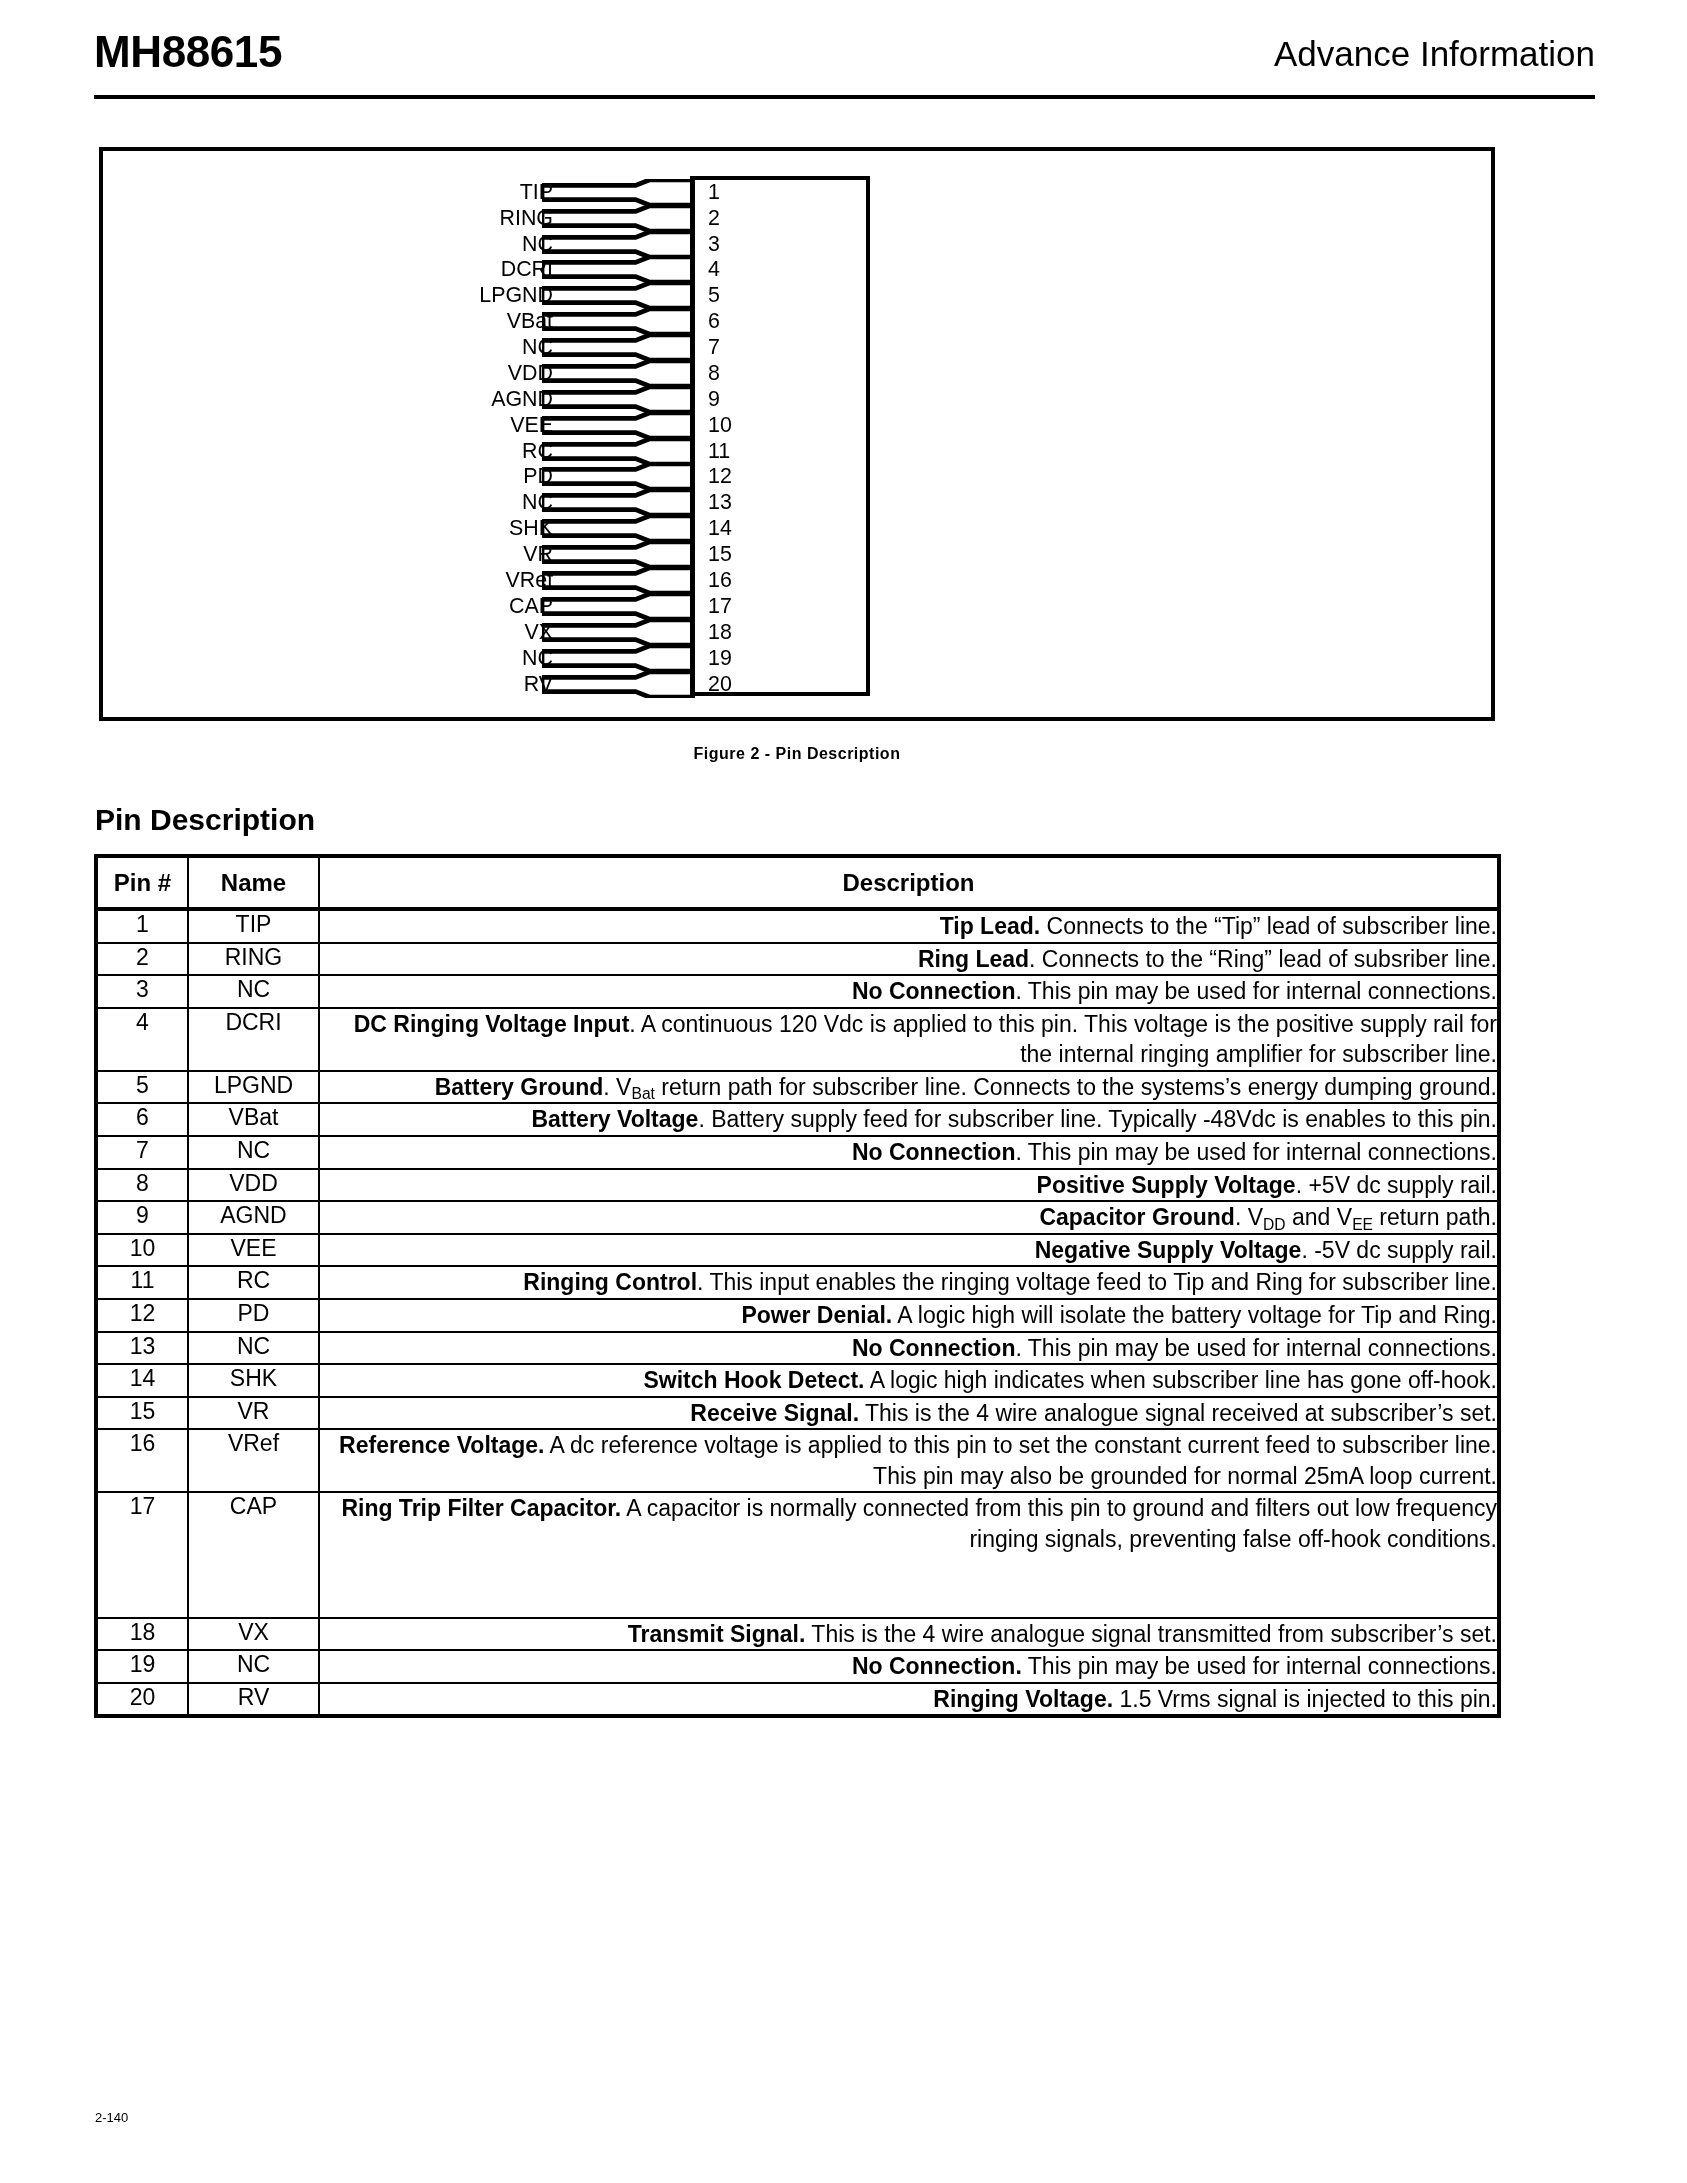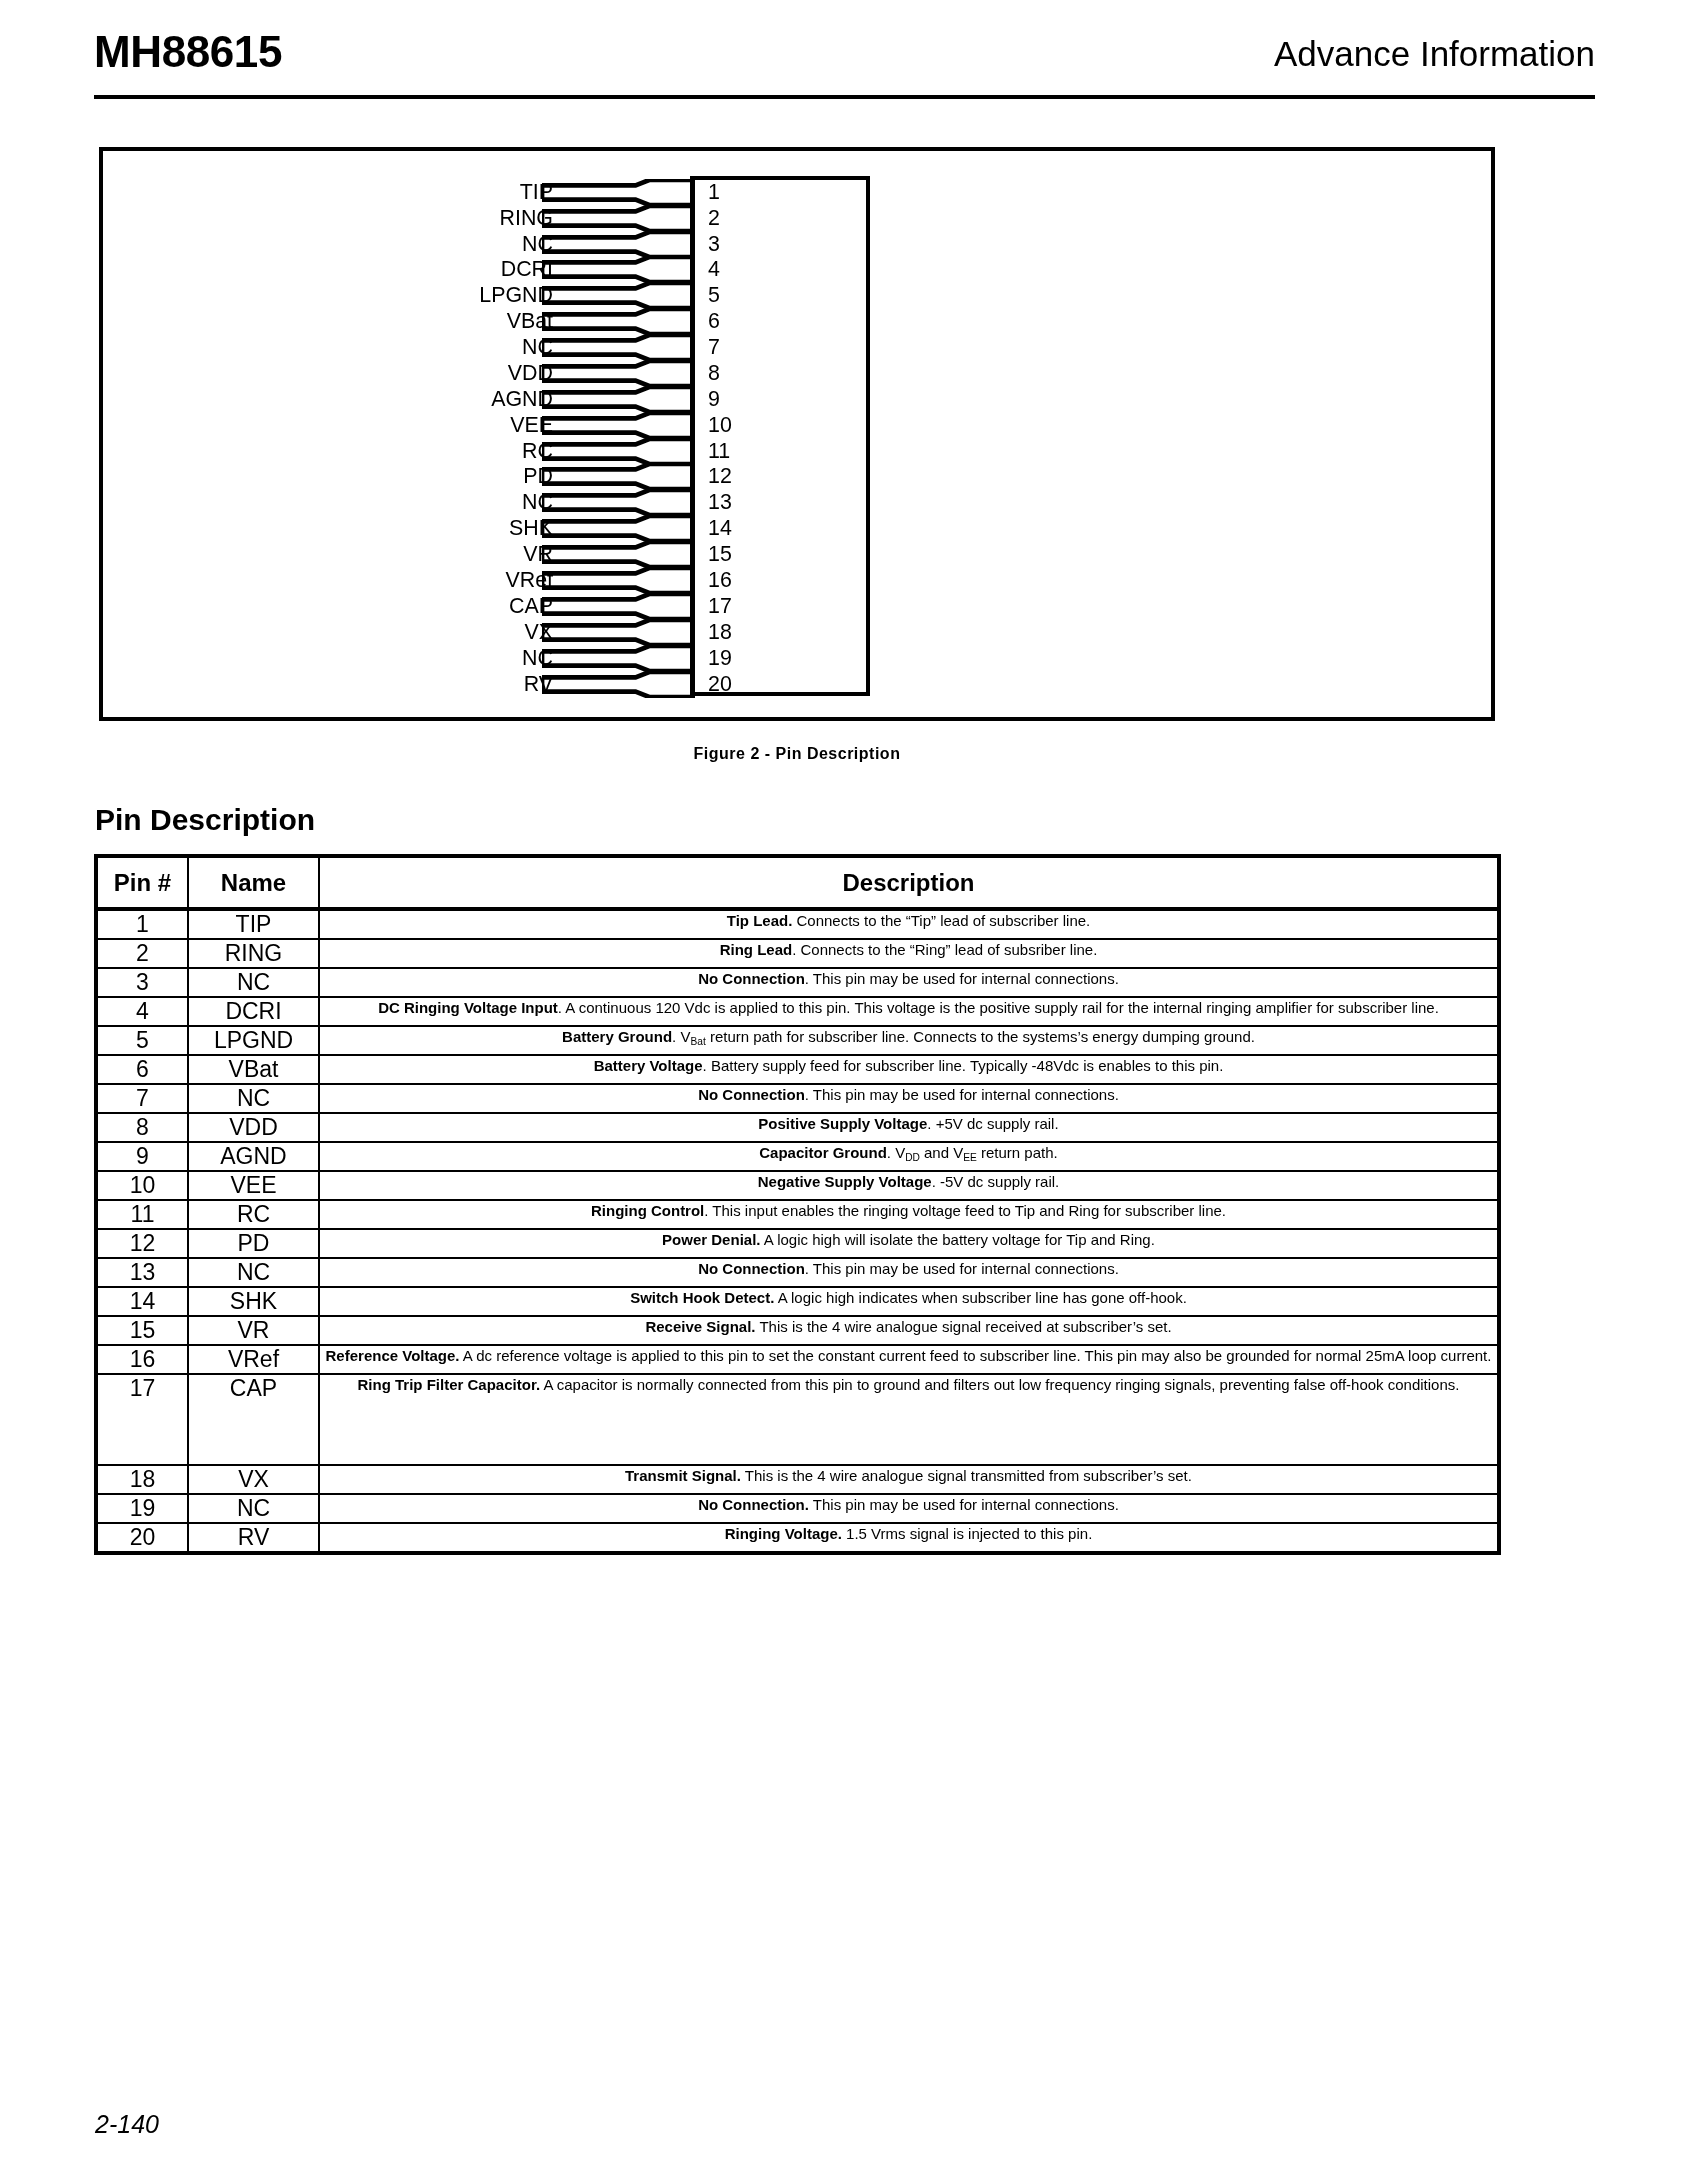--- a/index.html
+++ b/index.html
@@ -185,43 +185,42 @@
     padding: 0 0;
   }
 
   td.cell-pin, td.cell-name {
     text-align: center;
     font-size: 23px;
     padding-top: 9.5px;
     padding-bottom: 8px;
   }
   td.cell-desc {
-    text-align: center;
-    font-size: 15px;
+    text-align: right;
+    font-size: 23px;
     line-height: 1.33;
     padding: 9.5px 12.7px 8px 12.7px;
     margin-top: 16px;
   }
   td.cell-desc b { font-weight: bold; }
   td.cell-desc sub {
     font-size: 0.68em;
     vertical-align: baseline;
     position: relative;
     top: 0.28em;
   }
   
   tr.row-tall td { padding-bottom: 62px; }
 
   
   .page-footer {
     position: absolute;
     left: 95px;
     top: 2110px;
-    font-size: 25px;
-    font-style: italic;
+    font-size: 13px;
   }
 </style>
 </head>
 <body>
 
 <div class="page-header">
   <div class="doc-title">MH88615</div>
   <div class="doc-status">Advance Information</div>
   <div class="header-rule"></div>
 </div>

